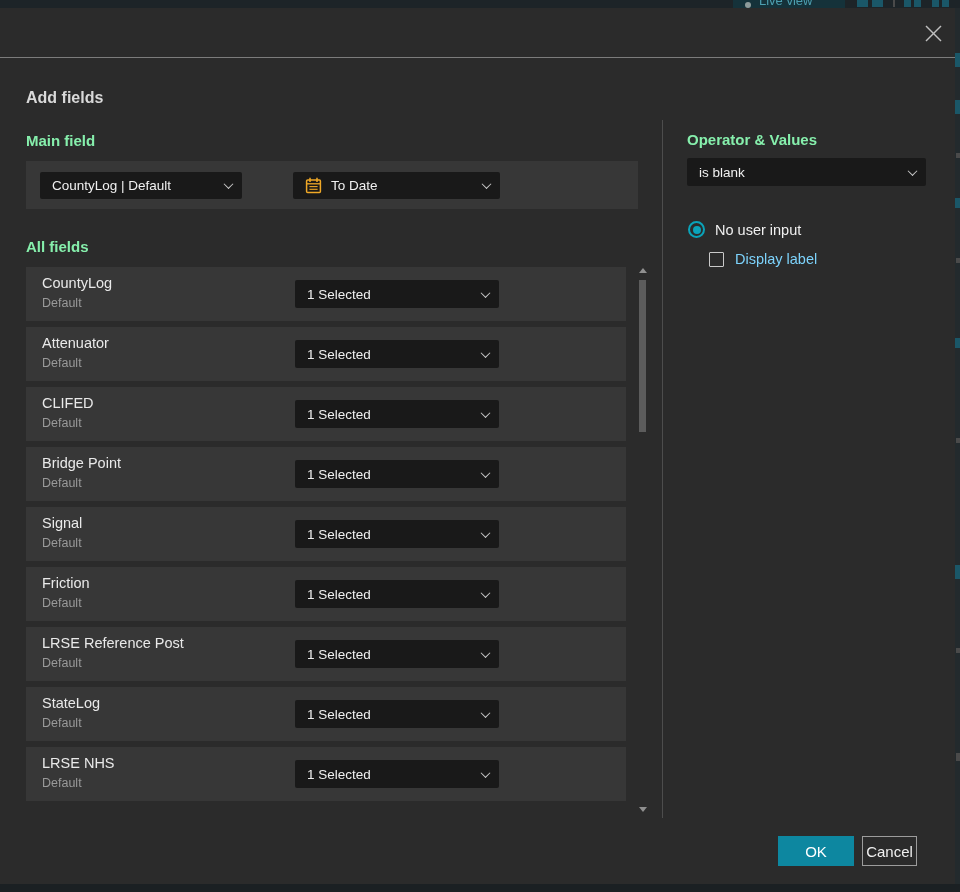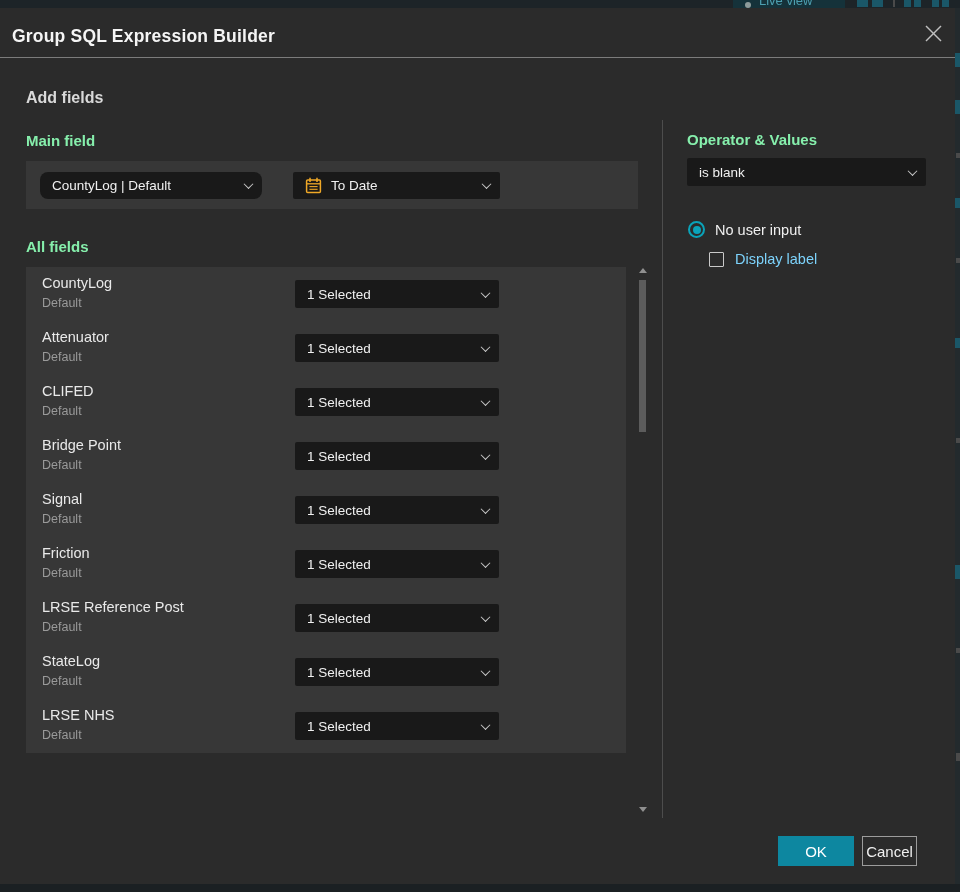--- a/index.html
+++ b/index.html
@@ -31,25 +31,25 @@
   .heading{position:absolute;left:26px;top:81px;font-size:16px;font-weight:700;color:#d9d9d9;}
   .sec-label{position:absolute;font-size:15px;font-weight:700;color:#86efac;}
   .lbl-main{left:26px;top:124px;}
   .lbl-all{left:26px;top:230px;}
   .lbl-op{left:687px;top:123px;}
 
   .main-box{position:absolute;left:26px;top:153px;width:612px;height:48px;background:var(--row-bg);}
   .dd{position:absolute;height:27px;background:var(--control-bg);border-radius:2px;display:flex;align-items:center;padding:0 10px 0 12px;cursor:pointer;}
   .dd .dd-text{color:#f0f0f0;font-size:13.5px;flex:1;white-space:nowrap;overflow:hidden;}
   .chev{width:7px;height:7px;border-right:1.6px solid #c8c8c8;border-bottom:1.6px solid #c8c8c8;transform:rotate(45deg) translate(-1px,-1px);flex:none;margin-left:8px;}
-  .dd-field{left:14px;top:11px;width:222px;border-radius:8px;}
+  .dd-field{left:14px;top:11px;width:202px;}
   .dd-date{left:267px;top:11px;width:207px;}
   .cal-icon{flex:none;margin-right:9px;display:flex;}
 
-  .fields-list{position:absolute;left:26px;top:259px;width:600px;display:flex;flex-direction:column;gap:0;}
+  .fields-list{position:absolute;left:26px;top:259px;width:600px;display:flex;flex-direction:column;gap:6px;}
   .field-row{position:relative;height:54px;background:var(--row-bg);}
   .row-name{position:absolute;left:16px;top:8px;font-size:14.5px;color:#e9e9e9;}
   .row-sub{position:absolute;left:16px;top:29px;font-size:12.5px;color:#9a9a9a;}
   .dd-row{left:269px;top:13px;width:204px;height:28px;}
 
   
   .sbar{position:absolute;left:636px;top:256px;width:14px;height:550px;}
   .sbar .arr{position:absolute;left:3px;width:0;height:0;border-left:4px solid transparent;border-right:4px solid transparent;cursor:pointer;}
   .arr-up{top:4px;border-bottom:5px solid #8f8f8f;}
   .arr-down{bottom:2px;border-top:5px solid #8f8f8f;}
@@ -101,21 +101,20 @@
     <div class="frag gray" style="left:1px;top:430px;width:4px;height:5px;"></div>
     <div class="frag" style="left:0;top:557px;width:5px;height:14px;"></div>
     <div class="frag gray" style="left:1px;top:640px;width:4px;height:5px;"></div>
     <div class="frag gray" style="left:1px;top:745px;width:4px;height:8px;"></div>
   </div>
 
   <div class="bg-bottom"></div>
 
   <div class="dialog">
 
-    <div class="dlg-title">Group SQL Expression Builder</div>
 
     <div class="close-btn">
       <svg width="19" height="19" viewBox="0 0 19 19">
         <line x1="2" y1="2" x2="17" y2="17" stroke="#bfbfbf" stroke-width="1.4"></line>
         <line x1="17" y1="2" x2="2" y2="17" stroke="#bfbfbf" stroke-width="1.4"></line>
       </svg>
     </div>
 
     <div class="title-divider"></div>
 

